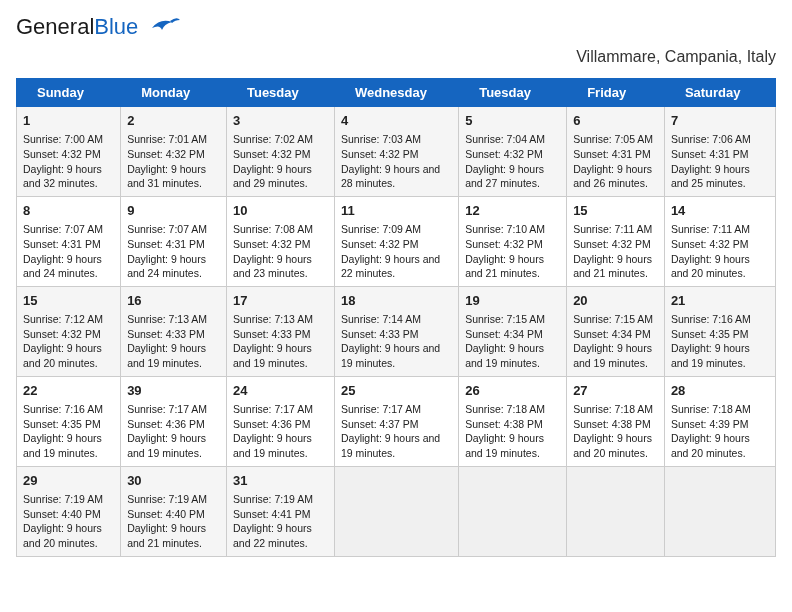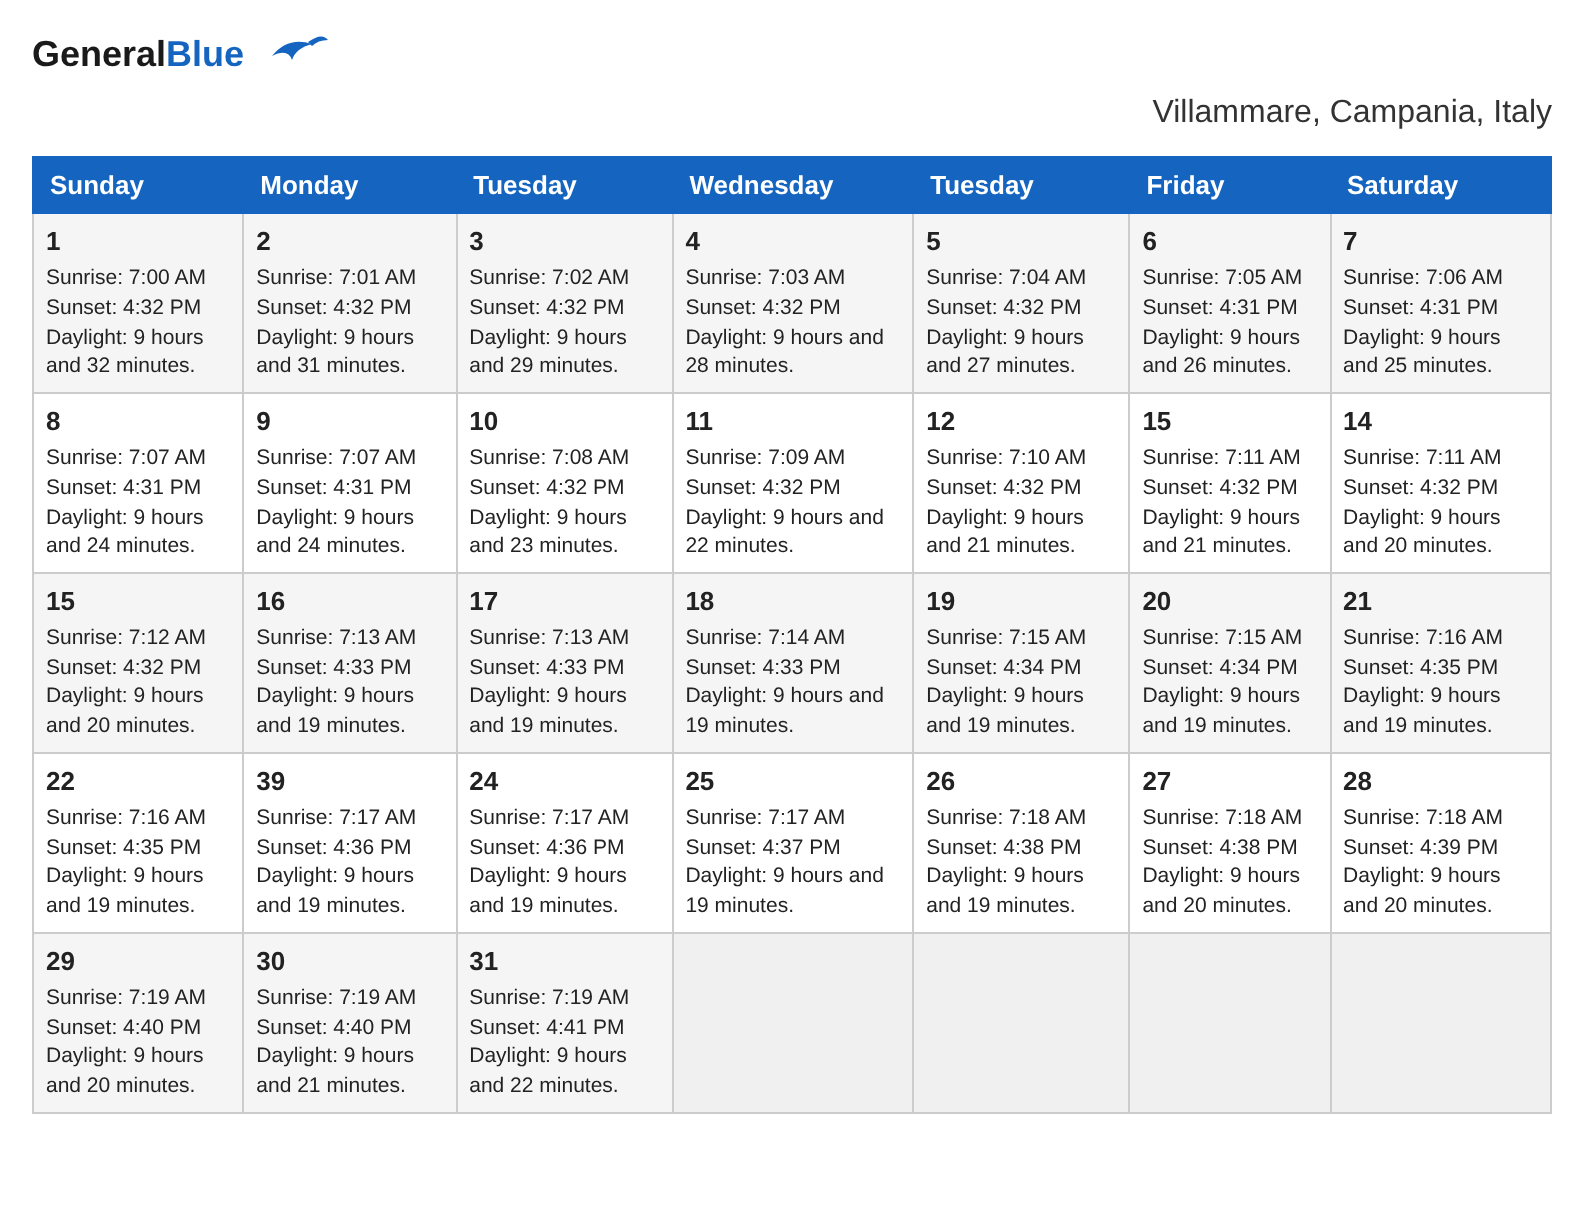--- a/index.html
+++ b/index.html
@@ -37,21 +37,21 @@
     }
     table {
       width: 100%;
       border-collapse: collapse;
       font-size: 11px;
     }
     thead tr th {
       background-color: #1565c0;
       color: #fff;
       text-align: left;
-      padding: 6px 8px;
+      padding: 6px 20px;
       font-size: 13px;
       font-weight: bold;
       border: 1px solid #1565c0;
     }
     tbody tr td {
       border: 1px solid #ccc;
       vertical-align: top;
       padding: 5px 6px;
       height: 85px;
       background: #fff;
@@ -74,21 +74,21 @@
     .empty-cell {
       background: #f0f0f0 !important;
     }
   </style>
 </head>
 <body>
 
 <div class="header">
   <div class="logo">
     <div style="display:flex; align-items:center; gap:4px;">
-      <div style="font-size:18px; font-weight:bold; color:#1a1a1a; line-height:1;">
+      <div style="font-size:22px; font-weight:normal; color:#1a1a1a; line-height:1;">
         <span>General</span><span style="color:#1565c0;">Blue</span>
       </div>
       <svg width="38" height="22" viewBox="0 0 38 22">
         <path d="M10 12 Q18 2 30 6 Q22 8 20 14 Q18 8 10 12Z" fill="#1565c0"></path>
         <path d="M28 5 Q35 0 38 4 Q33 4 30 7Z" fill="#1565c0"></path>
       </svg>
     </div>
   </div>
   <div class="title-block">
     <div class="location">Villammare, Campania, Italy</div>

